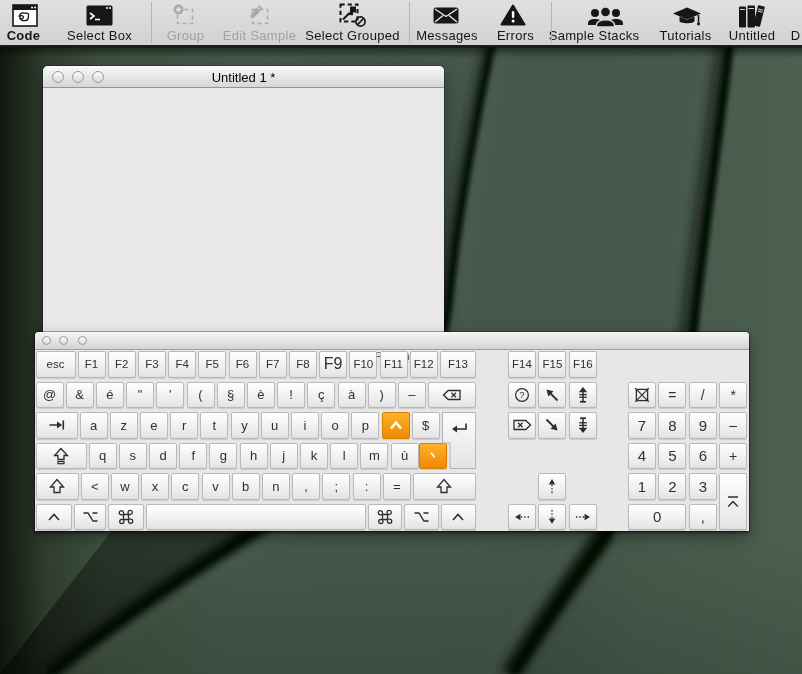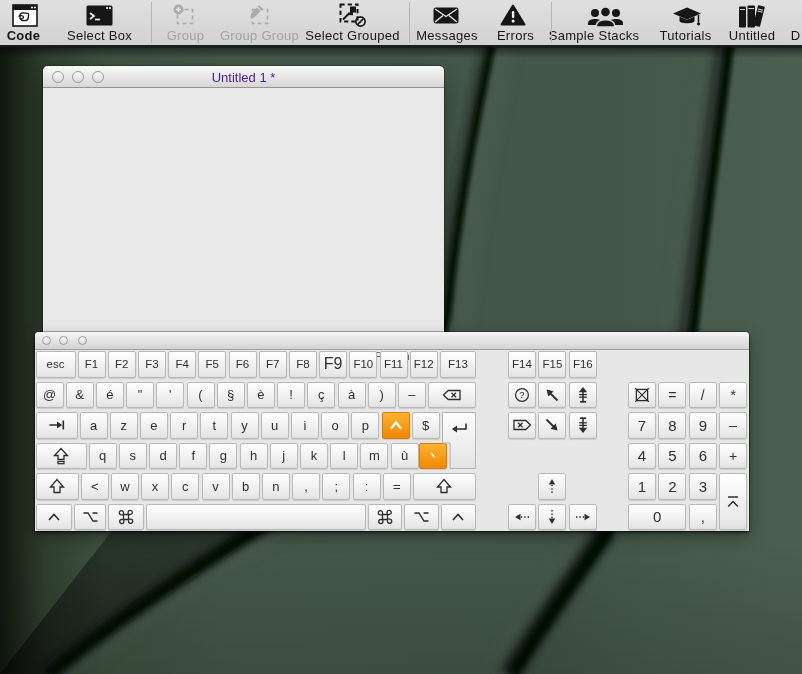--- a/index.html
+++ b/index.html
@@ -16,21 +16,21 @@
 
 .win1 { position:absolute; left:43px; top:66px; width:401px; height:274px;
   background:#e9e9e9; border-radius:5px 5px 0 0;
   box-shadow:0 0 0 1px rgba(0,0,0,0.25), 0 8px 20px rgba(0,0,0,0.35); }
 .win1 .tbar { position:absolute; left:0; top:0; right:0; height:22px;
   border-radius:5px 5px 0 0; background:linear-gradient(180deg,#f9f9f9,#d6d6d6);
   border-bottom:1px solid #949494; }
 .circ { position:absolute; width:11px; height:11px; border-radius:50%;
   border:1.5px solid #9a9a9a; background:linear-gradient(180deg,#fcfcfc,#dadada); }
 .win1 .title { position:absolute; width:100%; text-align:center; top:4px;
-  font-size:13px; color:#4c1d95; }
+  font-size:13px; color:#000000; }
 .field { position:absolute; left:27px; top:60px; width:336px; height:184px;
   background:#fff; border:1px solid #a8a8a8; }
 .fete { position:absolute; left:7px; top:11px; font-size:132px; color:#0c0c0c;
   letter-spacing:-1px; line-height:1; -webkit-text-stroke:1.7px #0c0c0c; }
 
 .win2 { position:absolute; left:35px; top:332px; width:713.5px; height:198.5px;
   background:#e7e7e7; border-radius:4px 4px 0 0;
   box-shadow:0 0 0 1px rgba(0,0,0,0.3), 0 2px 3px rgba(0,0,0,0.45), 0 6px 16px rgba(0,0,0,0.35); }
 .win2 .tbar { position:absolute; left:0; top:0; right:0; height:17.5px;
   border-radius:4px 4px 0 0; background:linear-gradient(180deg,#f6f6f6,#d3d3d3);
@@ -174,21 +174,21 @@
  <g transform="rotate(14 21 11)">
         <rect x="17.5" y="0.5" width="7" height="21" rx="1" fill="#161616"></rect>
  <path d="M18.5,4.5 H23.5 M18.5,6.5 H23.5" stroke="#d8d8d8" stroke-width="1"></path>
       </g>
  <path d="M2,4.5 H7 M10.5,3.5 H16" stroke="#d8d8d8" stroke-width="1"></path>
 </svg>
 
 <div class="tlbl" style="left:23.5px;font-weight:bold;">Code</div>
     <div class="tlbl" style="left:99.5px;">Select Box</div>
     <div class="tlbl dis" style="left:185.5px;">Group</div>
-    <div class="tlbl dis" style="left:259.5px;">Group Group</div>
+    <div class="tlbl dis" style="left:259.5px;">Edit Sample</div>
     <div class="tlbl" style="left:352.5px;">Select Grouped</div>
     <div class="tlbl" style="left:447px;">Messages</div>
     <div class="tlbl" style="left:515.5px;">Errors</div>
     <div class="tlbl" style="left:594px;">Sample Stacks</div>
     <div class="tlbl" style="left:685.5px;">Tutorials</div>
     <div class="tlbl" style="left:752px;">Untitled</div>
     <div class="tlbl" style="left:795.5px;">D</div>
 <div class="tsep" style="left:151px"></div>
 <div class="tsep" style="left:409px"></div>
 <div class="tsep" style="left:551px"></div>

